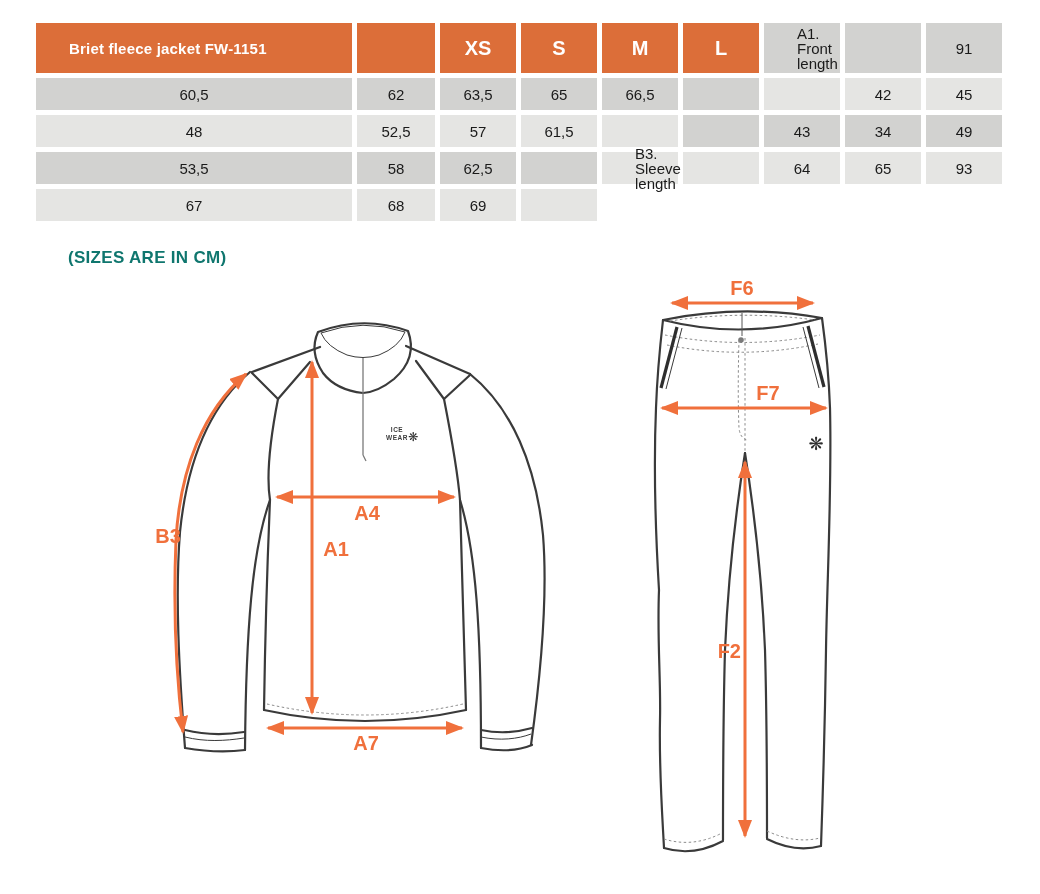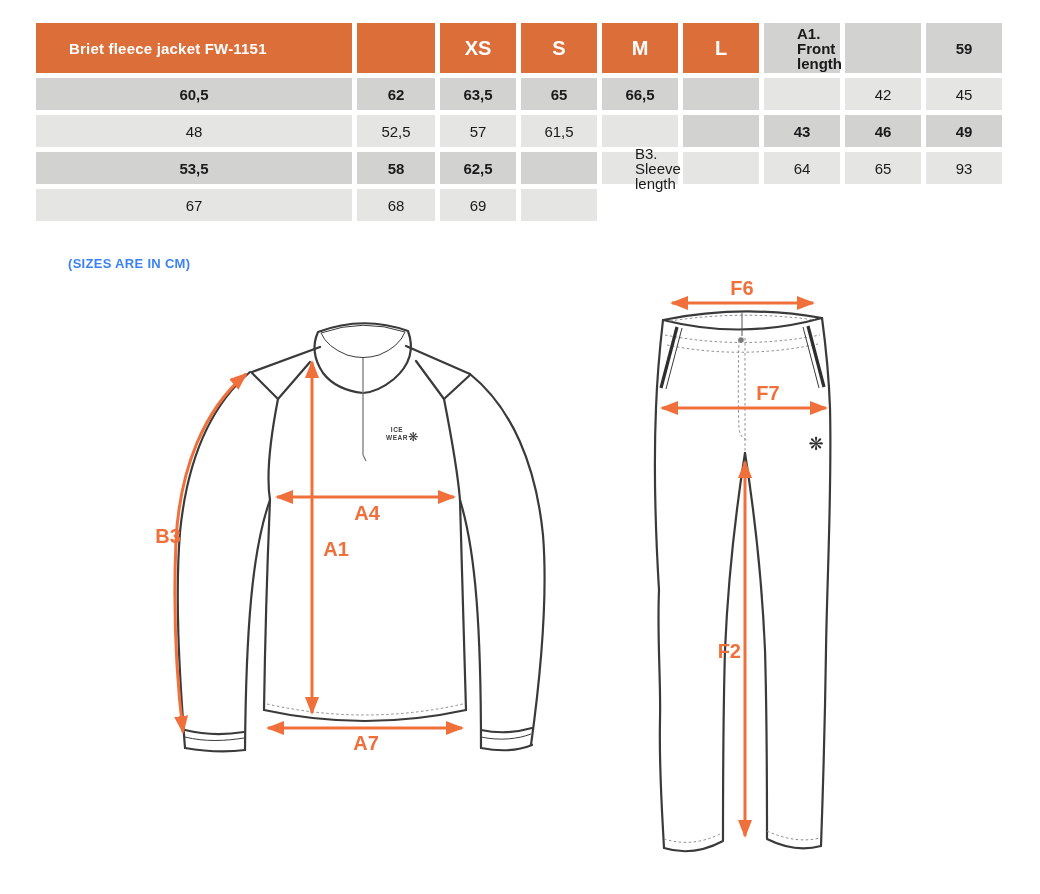--- a/index.html
+++ b/index.html
@@ -15,26 +15,26 @@
     background:#ffffff;
   }
   .cell{
     display:flex;align-items:center;justify-content:center;
     font-size:15px;color:#1a1a1a;box-sizing:border-box;
     line-height:1;
   }
   .hdr{background:#DC6E39;color:#ffffff;font-weight:bold;font-size:20px;}
   .title{justify-content:flex-start;padding-left:33px;font-size:15px;letter-spacing:.2px;}
   .lbl{justify-content:flex-start;padding-left:33px;}
-  .dark{background:#D2D2D0;font-weight:bold;}
+  .dark{background:#D2D2D0;}
   .light{background:#E5E5E3;}
 
   .note{
-    position:absolute;left:68px;top:256px;
-    color:#3b82f6;font-size:13px;font-weight:bold;letter-spacing:.3px;
+    position:absolute;left:68px;top:248px;
+    color:#0f766e;font-size:17px;font-weight:bold;letter-spacing:.3px;
   }
 
   
   svg{position:absolute;overflow:visible;}
   .jacket{left:140px;top:300px;}
   .pants{left:620px;top:280px;}
 
   .garment{stroke:#3A3A3A;stroke-width:2.2;fill:none;stroke-linecap:round;stroke-linejoin:round;}
   .thin{stroke:#3A3A3A;stroke-width:1;fill:none;}
   .stitch{stroke:#8a8a8a;stroke-width:1;fill:none;stroke-dasharray:2.5 2.5;}
@@ -50,40 +50,40 @@
 
   <div class="cell hdr title">Briet fleece jacket FW-1151</div>
   <div class="cell hdr"></div>
   <div class="cell hdr">XS</div>
   <div class="cell hdr">S</div>
   <div class="cell hdr">M</div>
   <div class="cell hdr">L</div>
 
   <div class="cell dark lbl">A1. Front length</div>
   <div class="cell dark"></div>
-  <div class="cell dark">59</div>
+  <div class="cell dark">91</div>
   <div class="cell dark">60,5</div>
   <div class="cell dark">62</div>
   <div class="cell dark">63,5</div>
   <div class="cell dark">65</div>
   <div class="cell dark">66,5</div>
   <div class="cell dark"></div>
 
   <div class="cell light"></div>
   <div class="cell light">42</div>
   <div class="cell light">45</div>
   <div class="cell light">48</div>
   <div class="cell light">52,5</div>
   <div class="cell light">57</div>
   <div class="cell light">61,5</div>
   <div class="cell light"></div>
 
   <div class="cell dark"></div>
   <div class="cell dark">43</div>
-  <div class="cell dark">46</div>
+  <div class="cell dark">34</div>
   <div class="cell dark">49</div>
   <div class="cell dark">53,5</div>
   <div class="cell dark">58</div>
   <div class="cell dark">62,5</div>
   <div class="cell dark"></div>
 
   <div class="cell light lbl">B3. Sleeve length</div>
   <div class="cell light"></div>
   <div class="cell light">64</div>
   <div class="cell light">65</div>

